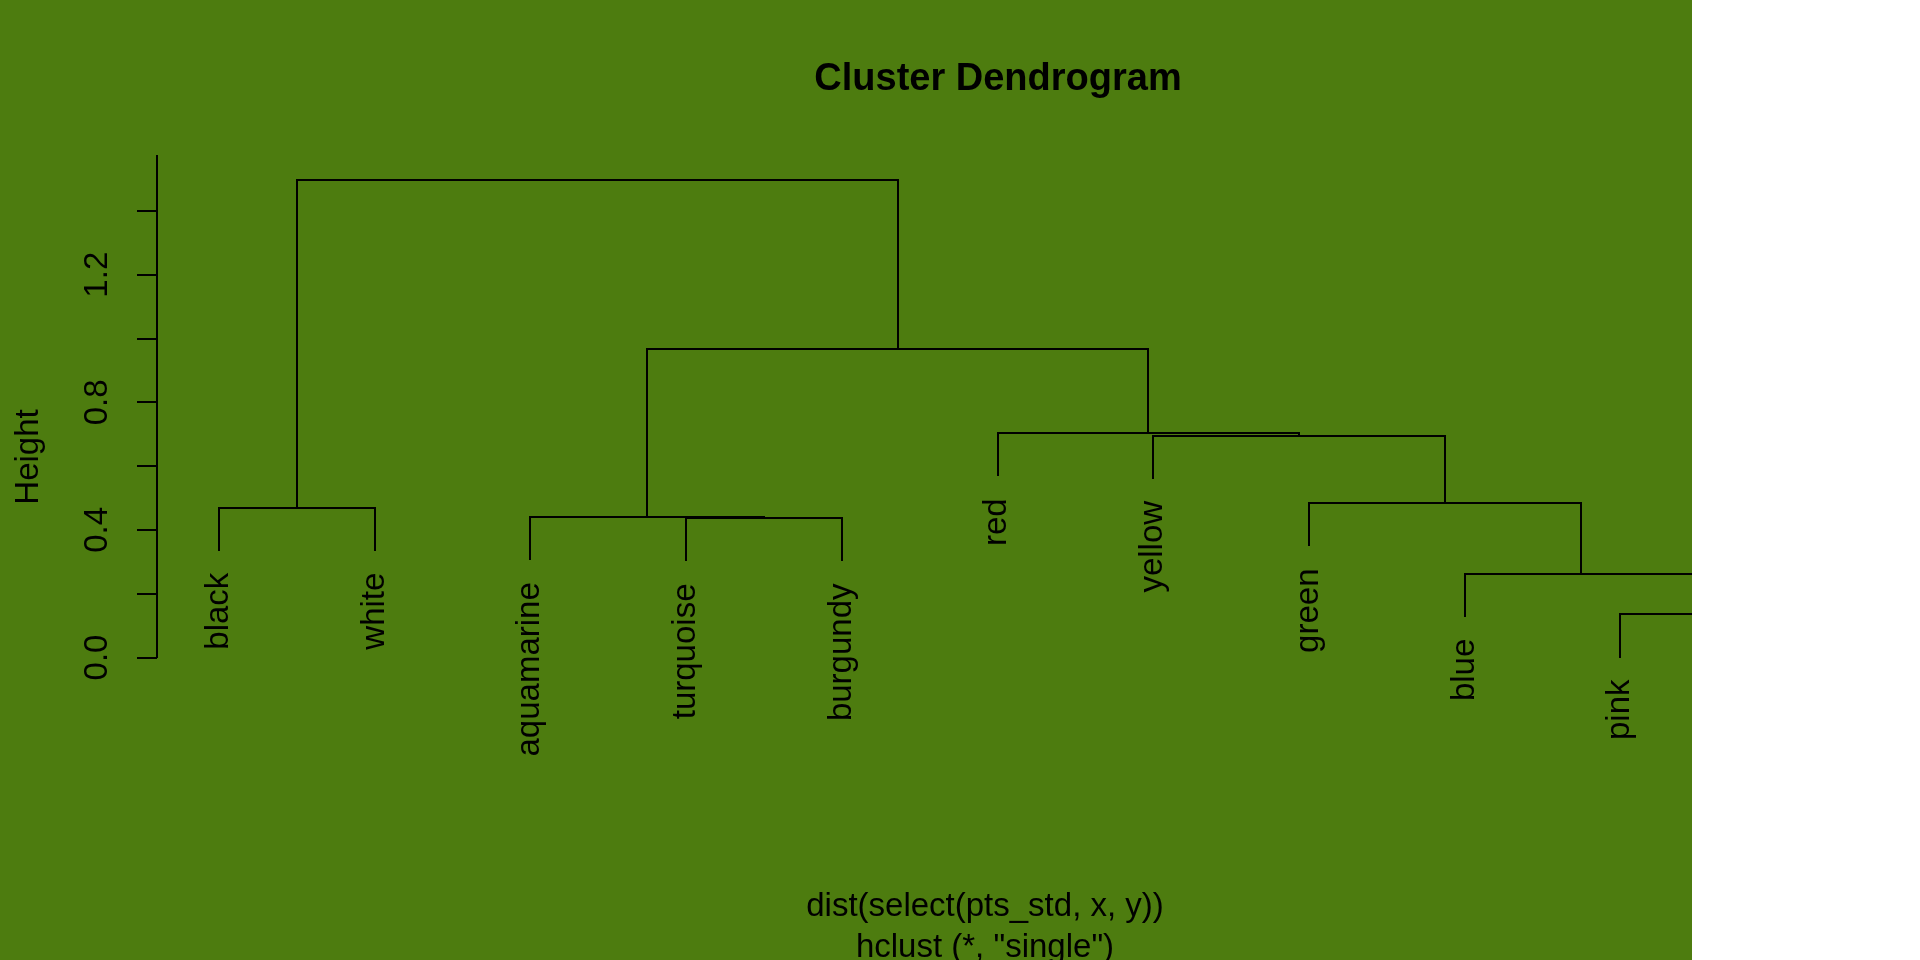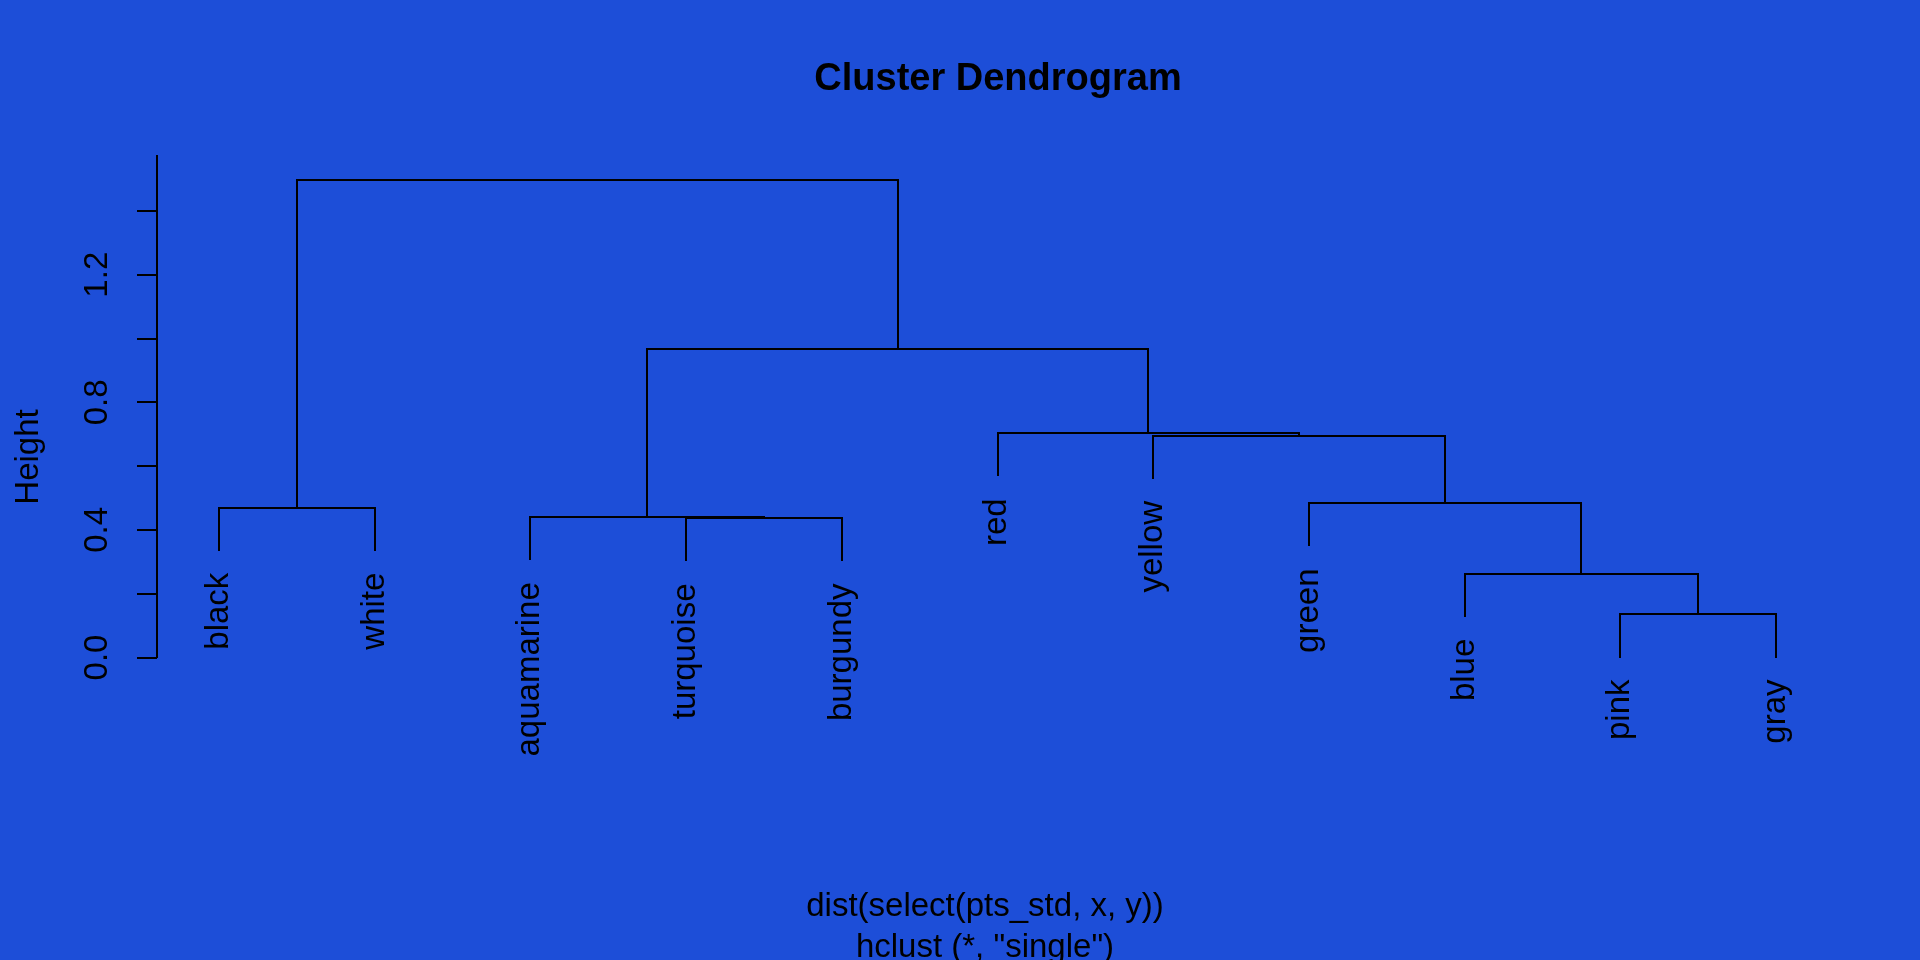--- a/index.html
+++ b/index.html
@@ -2,23 +2,23 @@
 <html><head>
 <meta charset="utf-8">
 <style>
   html, body {
     margin: 0;
     padding: 0;
     background: #ffffff;
   }
   #plot-root {
     position: relative;
-    width: 1920px;
+    width: 1692px;
     height: 960px;
-    background: #1d4ed8;
+    background: #4d7c0f;
     overflow: hidden;
   }
   svg text {
     font-family: "Liberation Sans", sans-serif;
     fill: #000000;
   }
   .txt       { font-size: 33px; }
   .title-txt { font-size: 38px; font-weight: bold; }
 </style>
 </head>

